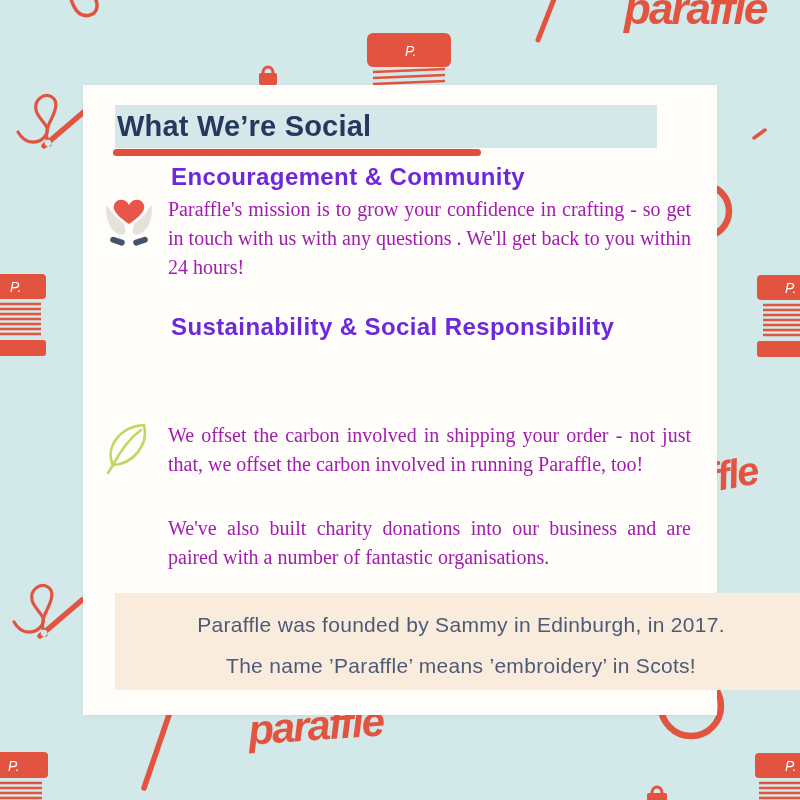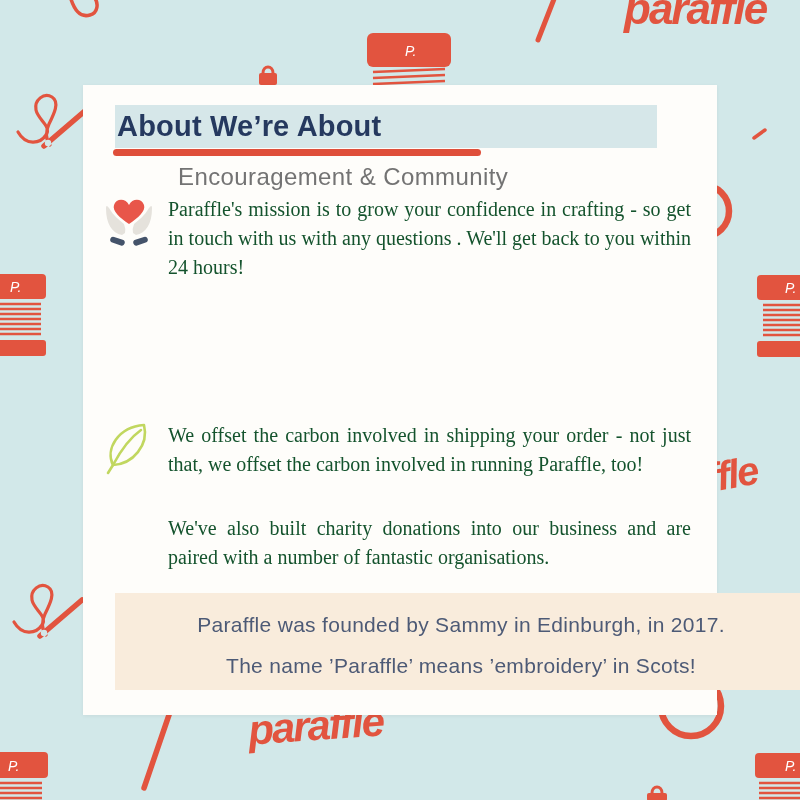--- a/index.html
+++ b/index.html
@@ -27,29 +27,29 @@
     position:absolute;left:32px;top:20px;width:540px;height:43px;
     background:#d6e7e9;line-height:43px;
     font-size:29px;font-weight:700;color:#25395f;
     padding-left:2px;letter-spacing:0.2px;
   }
   .title-underline{
     position:absolute;left:30px;top:64px;width:368px;height:7px;
     background:#df4f3a;border-radius:4px;
   }
   .section-heading{
-    position:absolute;left:95px;width:540px;
-    font-size:24px;font-weight:400;color:#737373;letter-spacing:0.4px;
+    position:absolute;left:88px;width:540px;
+    font-size:24px;font-weight:700;color:#6d28d9;letter-spacing:0.4px;
   }
   .heading-1{top:78px;}
   .heading-2{top:228px;}
   .body-para{
     position:absolute;left:85px;width:523px;
     font-family:"Liberation Serif", serif;
-    font-size:20px;line-height:29px;color:#14532d;
+    font-size:20px;line-height:29px;color:#a21caf;
     text-align:justify;
   }
   .para-1{top:110px;}
   .para-2{top:260px;}
   .para-3{top:336px;}
   .para-4{top:429px;}
   .icon-box{position:absolute;}
   .hands-icon-box{left:16px;top:104px;width:60px;height:62px;}
   .leaf-icon-box{left:18px;top:334px;width:52px;height:64px;}
   .footer-box{
@@ -197,36 +197,37 @@
     <text class="spool-label" x="30" y="18">P.</text>
     <line x1="4" y1="30" x2="45" y2="30" stroke="#e2543f" stroke-width="2.4"></line>
     <line x1="4" y1="35" x2="45" y2="35" stroke="#e2543f" stroke-width="2.4"></line>
     <line x1="4" y1="40" x2="45" y2="40" stroke="#e2543f" stroke-width="2.4"></line>
     <line x1="4" y1="45" x2="45" y2="45" stroke="#e2543f" stroke-width="2.4"></line>
   </svg>
 </div>
 
 <div class="card">
 
-  <div class="title-band">About We’re About</div>
+  <div class="title-band">What We’re Social</div>
   <div class="title-underline"></div>
 
   <div class="icon-box hands-icon-box">
     <svg width="60" height="62" viewBox="0 0 60 62">
       <path d="M30,16 C27,9 17,9 15,16 C13,22 21,29 30,35 C39,29 47,22 45,16 C43,9 33,9 30,16 Z" fill="#e8564a"></path>
       <path d="M23,46 C13,44 7,35 7,19 Q7,15 10,19 C14,26 20,31 25,35 Q27,40 26,44 Z" fill="#e5e2dc"></path>
       <path d="M37,46 C47,44 53,35 53,19 Q53,15 50,19 C46,26 40,31 35,35 Q33,40 34,44 Z" fill="#e5e2dc"></path>
       <rect x="11" y="49" width="15" height="6" rx="3" fill="#44536a" transform="rotate(18 18 52)"></rect>
       <rect x="34" y="49" width="15" height="6" rx="3" fill="#44536a" transform="rotate(-18 42 52)"></rect>
     </svg>
   </div>
 
   <div class="section-heading heading-1">Encouragement &amp; Community</div>
   <div class="body-para para-1">Paraffle's mission is to grow your confidence in crafting - so get in touch with us with any questions . We'll get back to you within 24 hours!</div>
 
+  <div class="section-heading heading-2">Sustainability &amp; Social Responsibility</div>
 
   <div class="icon-box leaf-icon-box">
     <svg width="52" height="64" viewBox="0 0 52 64">
       <path d="M12,46 C4,30 17,8 43,6 C48,26 32,45 12,46 Z" stroke="#c1d75f" stroke-width="2.6" fill="none" stroke-linejoin="round"></path>
       <path d="M12,46 C20,31 30,18 40,11" stroke="#c1d75f" stroke-width="2.6" fill="none" stroke-linecap="round"></path>
       <path d="M12,46 L7,54" stroke="#c1d75f" stroke-width="2.6" fill="none" stroke-linecap="round"></path>
     </svg>
   </div>
 
   <div class="body-para para-4">We've also built charity donations into our business and are paired with a number of fantastic organisations.</div>

